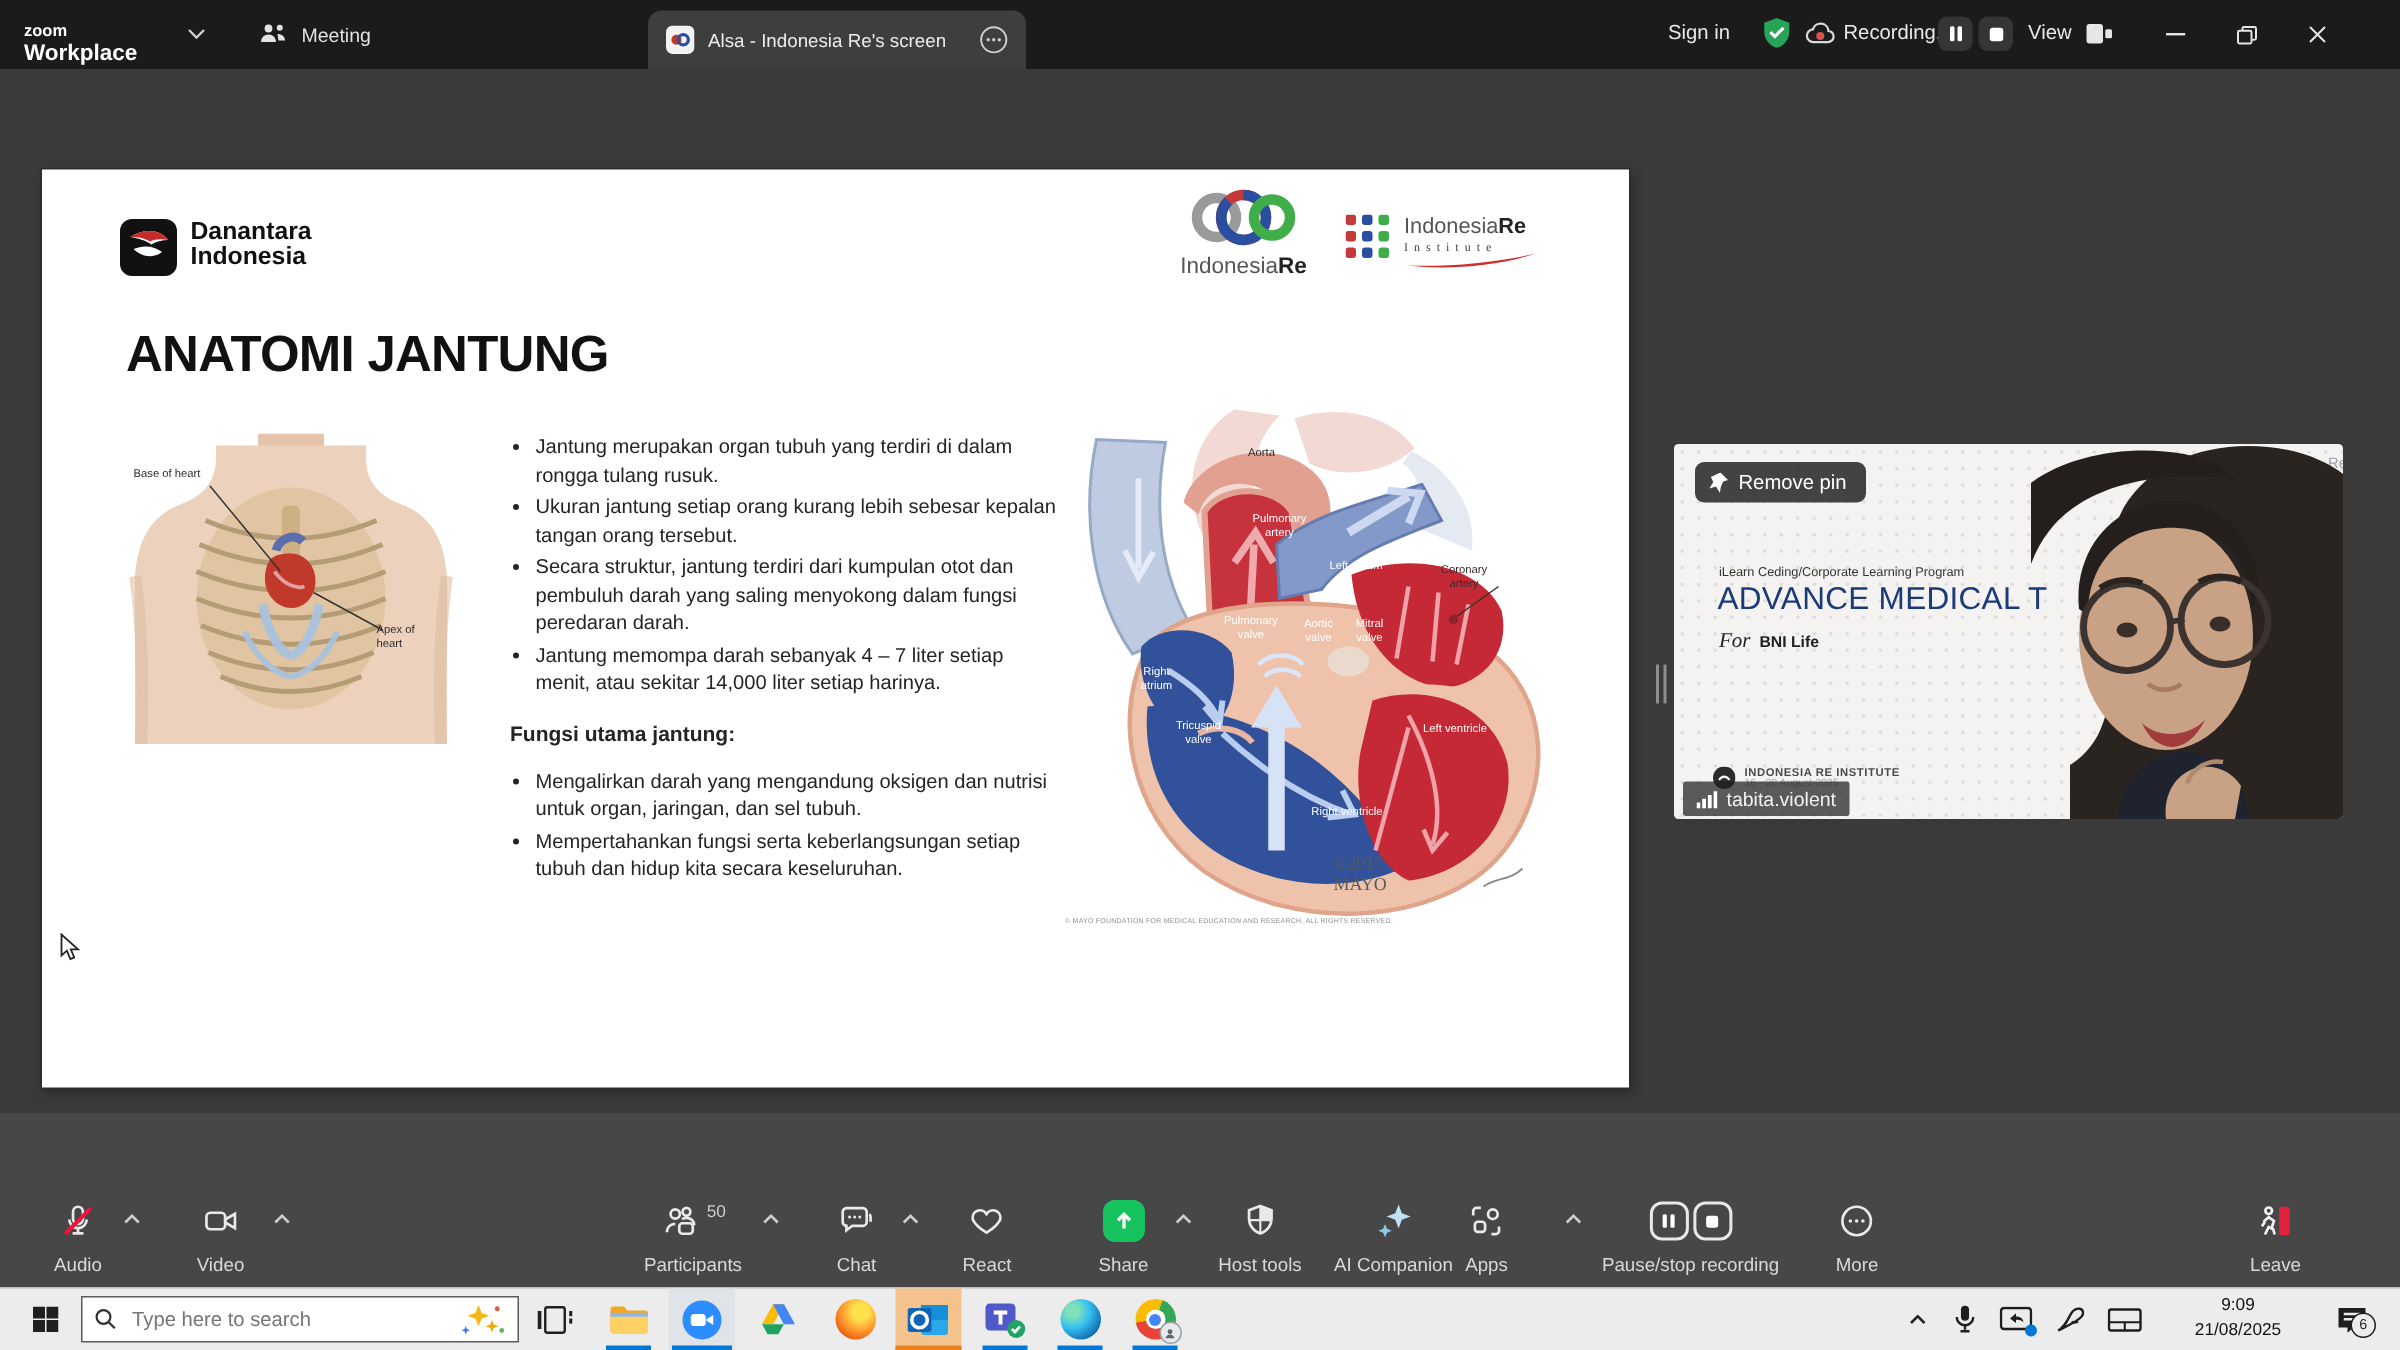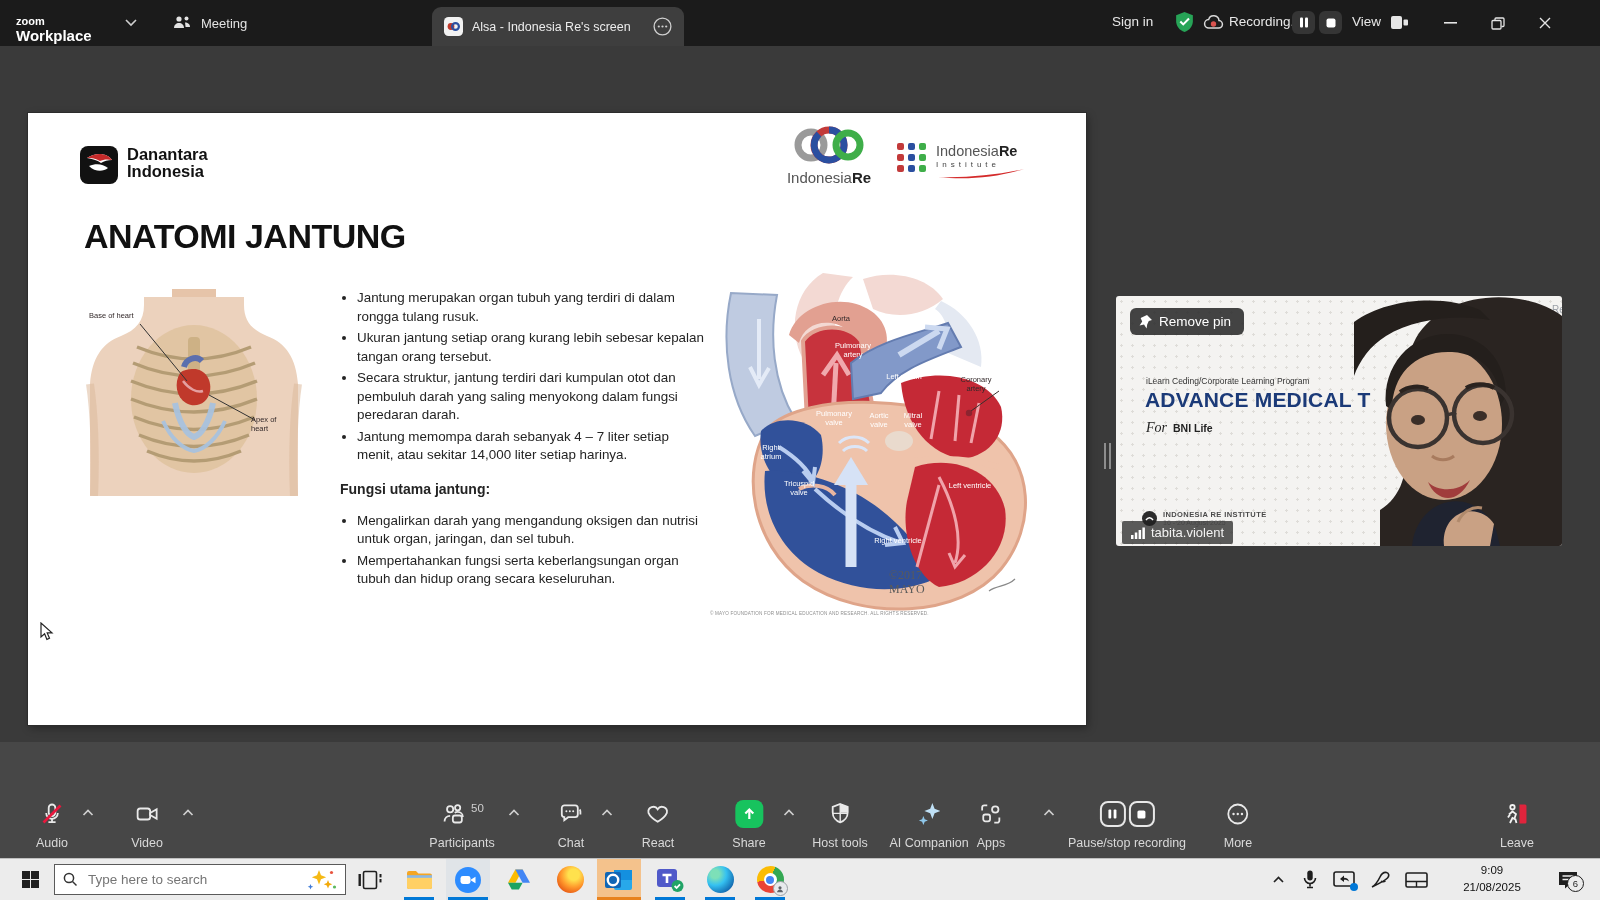--- a/index.html
+++ b/index.html
@@ -192,21 +192,21 @@
             <rect x="0" y="11" width="7" height="7" rx="2" fill="#c23a3a"></rect>
               <rect x="11" y="11" width="7" height="7" rx="2" fill="#2b4fa0"></rect>
               <rect x="22" y="11" width="7" height="7" rx="2" fill="#3fae49"></rect>
             <rect x="0" y="22" width="7" height="7" rx="2" fill="#c23a3a"></rect>
               <rect x="11" y="22" width="7" height="7" rx="2" fill="#2b4fa0"></rect>
               <rect x="22" y="22" width="7" height="7" rx="2" fill="#3fae49"></rect>
           </g>
         </svg>
         <div>
           <div style="font-size:14.5px;color:#555;"><span>Indonesia</span><b style="color:#222;">Re</b></div>
-          <div style="font-size:8px;letter-spacing:4px;color:#444;margin-top:1px;">Institute</div>
+          <div style="font-size:8px;letter-spacing:4px;color:#444;margin-top:1px;font-family:Liberation Serif, serif;">Institute</div>
           <svg width="90" height="10" viewBox="0 0 90 10">
               <path d="M2 8C30 9 62 6 88 0 60 9 28 11 2 8z" fill="#d42b2b"></path>
             </svg>
         </div>
       </div>
 
       <div class="slide-title">ANATOMI JANTUNG</div>
 
       <div class="abs" style="left:55px;top:176px;width:222px;height:207px;">
         <svg width="222" height="207" viewBox="0 0 222 207">
@@ -242,21 +242,21 @@
       <div class="bullets">
         <ul>
           <li>Jantung merupakan organ tubuh yang terdiri di dalam rongga tulang rusuk.</li>
           <li>Ukuran jantung setiap orang kurang lebih sebesar kepalan tangan orang tersebut.</li>
           <li>Secara struktur, jantung terdiri dari kumpulan otot dan pembuluh darah yang saling menyokong dalam fungsi peredaran darah.</li>
           <li>Jantung memompa darah sebanyak 4 – 7 liter setiap menit, atau sekitar 14,000 liter setiap harinya.</li>
         </ul>
         <div class="subhead">Fungsi utama jantung:</div>
         <ul>
           <li>Mengalirkan darah yang mengandung oksigen dan nutrisi untuk organ, jaringan, dan sel tubuh.</li>
-          <li>Mempertahankan fungsi serta keberlangsungan organ tubuh dan hidup orang secara keseluruhan.</li>
+          <li>Mempertahankan fungsi serta keberlangsungan setiap tubuh dan hidup kita secara keseluruhan.</li>
         </ul>
       </div>
 
       <div class="abs" style="left:675px;top:158px;width:335px;height:352px;">
         <svg width="335" height="352" viewBox="0 0 335 352">
           <path d="M120 2C90 20 85 60 100 88l35-18c-7-25 0-50 15-64z" fill="#f3d9d3"></path>
           <path d="M160 8c30-10 65-2 80 20-20 18-50 20-70 10z" fill="#f3d9d3"></path>
           <path d="M238 30c27 12 44 40 40 66l-33-14c3-20-3-38-13-44z" fill="#e4e9f2"></path>
           <path d="M28 22C18 70 24 125 52 165l40-17C70 112 66 66 74 24z" fill="#bfcbe1" stroke="#97a9c8" stroke-width="2"></path>
           <path d="M56 48v60" stroke="#e4ebf7" stroke-width="4"></path>
@@ -290,21 +290,21 @@
             <path d="M236 206c16 30 24 62 16 86"></path>
               <path d="M246 282l6 14 10-12"></path>
             <path d="M214 296l22-82"></path>
           </g>
           <ellipse cx="196" cy="170" rx="14" ry="10" fill="#e8ddd0" opacity=".9"></ellipse>
           <path d="M136 172c8-8 22-8 30 0M140 180c6-6 18-6 24 0" stroke="#dce6f8" stroke-width="3" fill="none"></path>
           <line x1="296" y1="120" x2="268" y2="140" stroke="#3a2f2c" stroke-width="1"></line>
           <circle cx="266" cy="142" r="3.2" fill="#8c2430"></circle>
           <path d="M286 320c8-6 18-4 26-12" stroke="#888" stroke-width="1.2" fill="none"></path>
         </svg>
-        <span class="fig-label dark" style="left:118px;top:44px;width:40px;">Aorta</span>
+        <span class="fig-label dark" style="left:118px;top:27px;width:40px;">Aorta</span>
         <span class="fig-label" style="left:126px;top:71px;width:48px;">Pulmonary artery</span>
         <span class="fig-label" style="left:174px;top:102px;width:54px;">Left atrium</span>
         <span class="fig-label dark" style="left:250px;top:105px;width:46px;">Coronary artery</span>
         <span class="fig-label" style="left:106px;top:139px;width:50px;">Pulmonary valve</span>
         <span class="fig-label" style="left:158px;top:141px;width:36px;">Aortic valve</span>
         <span class="fig-label" style="left:192px;top:141px;width:36px;">Mitral valve</span>
         <span class="fig-label" style="left:48px;top:173px;width:40px;">Right atrium</span>
         <span class="fig-label" style="left:72px;top:209px;width:48px;">Tricuspid valve</span>
         <span class="fig-label" style="left:158px;top:266px;width:74px;">Right ventricle</span>
         <span class="fig-label" style="left:244px;top:211px;width:46px;">Left ventricle</span>
@@ -324,21 +324,21 @@
     <span class="abs" style="left:40px;top:576px;">
       <svg width="14" height="19" viewBox="0 0 14 19">
           <path d="M1 1v14l3.6-3.2 2.3 5.6 2.6-1.1-2.3-5.4H12z" fill="#fff" stroke="#222" stroke-width="1.2"></path>
         </svg>
     </span>
 
     <div class="vthumb">
       <div class="poster-dots"></div>
 
       <div class="abs" style="left:30px;top:80px;font-size:8.5px;font-weight:400;color:#333;">iLearn Ceding/Corporate Learning Program</div>
-      <div class="abs" style="left:29px;top:92px;font-size:21px;font-weight:700;color:#1b3a78;letter-spacing:.2px;white-space:nowrap;">ADVANCE MEDICAL T</div>
+      <div class="abs" style="left:29px;top:92px;font-size:21px;font-weight:400;color:#1b3a78;letter-spacing:.2px;white-space:nowrap;">ADVANCE MEDICAL T</div>
       <div class="abs" style="left:30px;top:124px;display:flex;align-items:baseline;gap:6px;">
         <span style="font-family:'Liberation Serif',serif;font-style:italic;font-size:14px;color:#222;">For</span>
         <b style="font-size:10.5px;color:#222;">BNI Life</b>
       </div>
       <div class="abs" style="left:436px;top:8px;font-size:10px;color:#9aa0a8;">Re</div>
       <div class="abs" style="left:26px;top:214px;display:flex;align-items:center;gap:6px;">
         <svg width="15" height="15" viewBox="0 0 15 15">
             <circle cx="7.5" cy="7.5" r="7.5" fill="#2b2b2b"></circle>
             <path d="M4 9c2-3 5-3 7 0" stroke="#fff" stroke-width="1.4" fill="none"></path>
           </svg>

